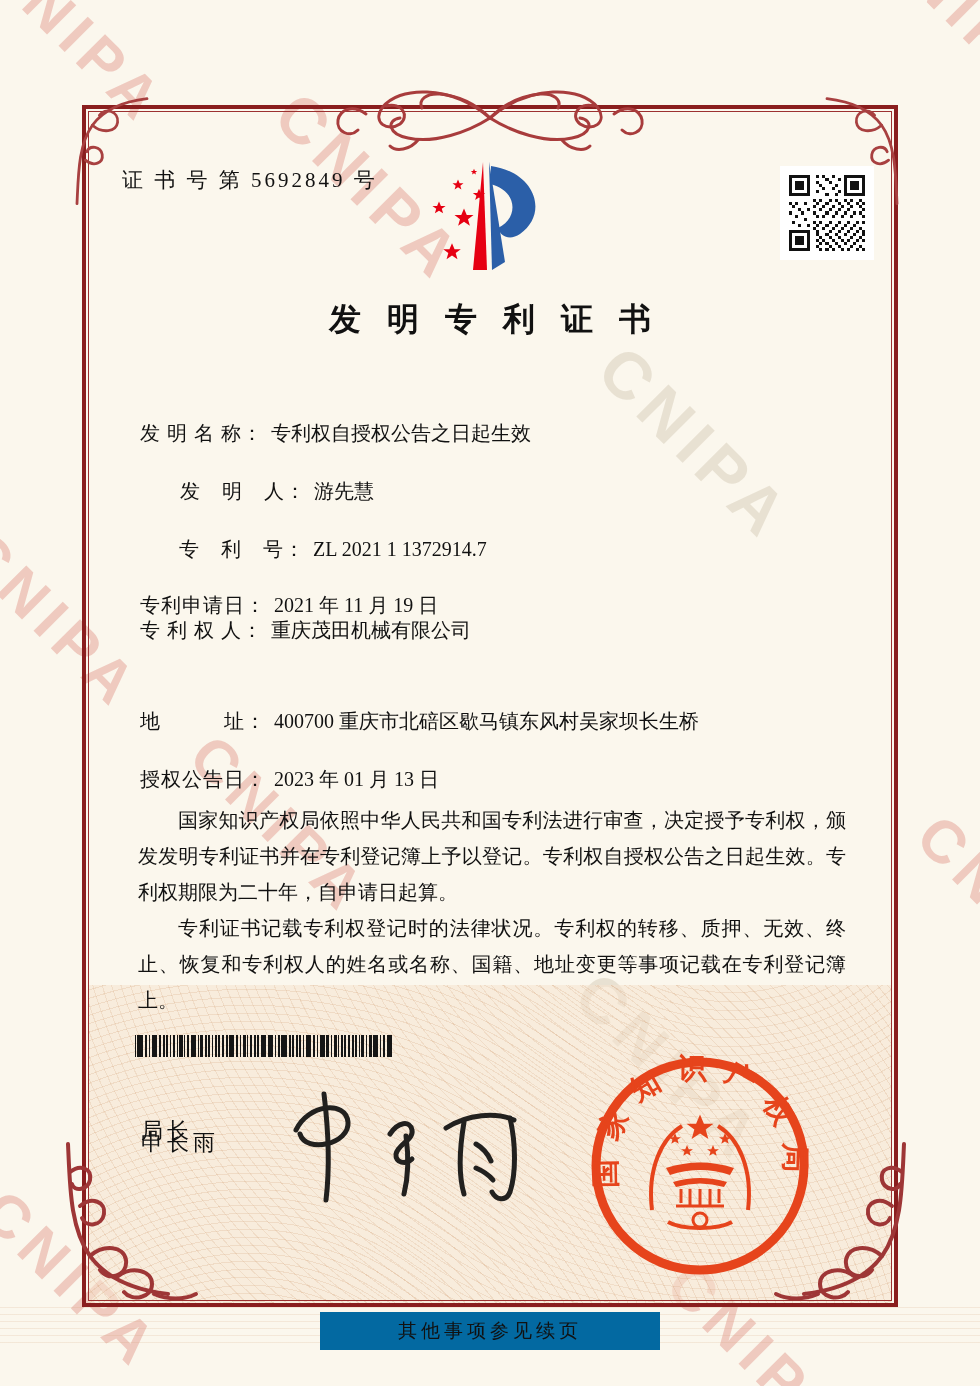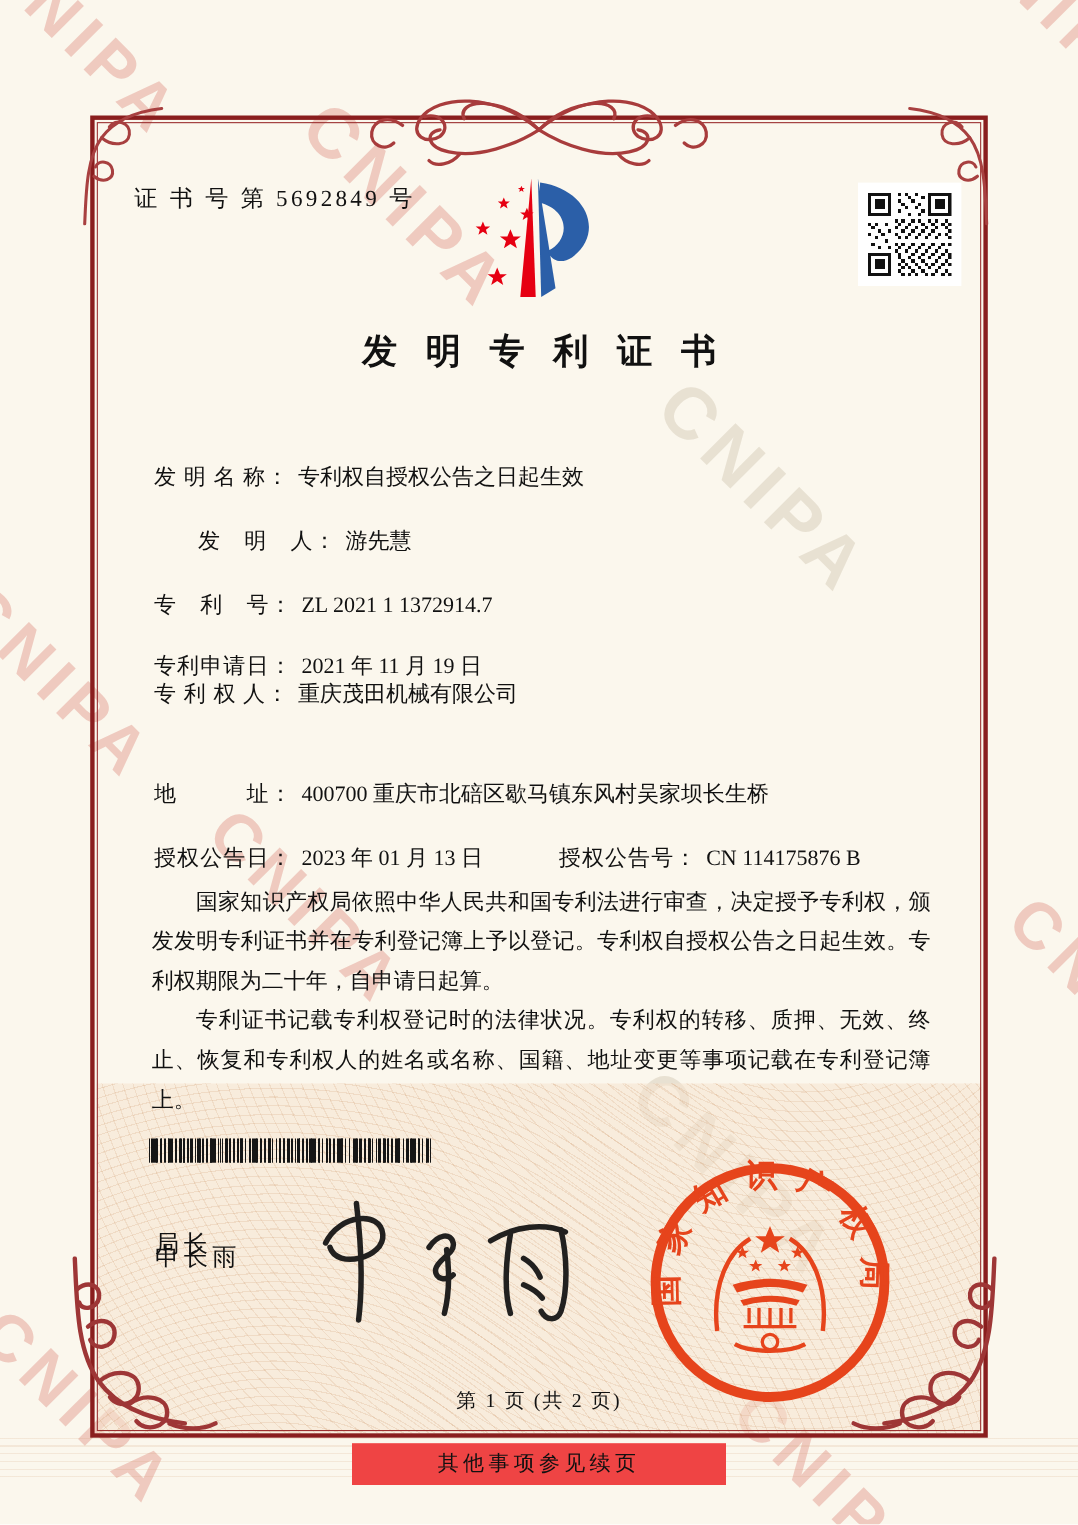--- a/index.html
+++ b/index.html
@@ -98,21 +98,21 @@
     text-align:center; font-size:21px; letter-spacing:1px; color:#151515;
   }
 
   
   .page-num {
     position:absolute; left:0; right:0; top:1261px; z-index:4;
     text-align:center; font-size:18px; letter-spacing:2px;
   }
   .note-box {
     position:absolute; left:50%; top:1312px; transform:translateX(-50%);
-    width:340px; height:38px; background:#ef4444; z-index:4;
+    width:340px; height:38px; background:#0369a1; z-index:4;
     text-align:center; line-height:38px; font-size:19px; letter-spacing:4px;
   }
 </style>
 </head>
 <body>
 
 <div class="page">
 
   <div class="wm pink" style="left:-35px; top:0px;">CNIPA</div>
   <div class="wm pink" style="left:852px; top:-25px;">CNIPA</div>
@@ -223,37 +223,34 @@
 
   <div class="title">发明专利证书</div>
 
   <div class="rows">
     <div class="row" style="top:420px;">
       <span class="lbl">发 明 名 称：</span><span class="val">专利权自授权公告之日起生效</span>
     </div>
     <div class="row" style="top:478px;margin-left:40px;">
       <span class="lbl">发　明　人：</span><span class="val">游先慧</span>
     </div>
-    <div class="row" style="top:536px;">
+    <div class="row" style="top:536px;margin-left:39px;">
       <span class="lbl">专　利　号：</span><span class="val">ZL 2021 1 1372914.7</span>
     </div>
     <div class="row" style="top:592px;text-align:right;">
       <span class="lbl">专利申请日：</span><span class="val">2021 年 11 月 19 日</span>
     </div>
     <div class="row" style="top:617px;text-align:right;">
       <span class="lbl">专 利 权 人：</span><span class="val">重庆茂田机械有限公司</span>
     </div>
     <div class="row" style="top:708px;">
       <span class="lbl">地　　　址：</span><span class="val">400700  重庆市北碚区歇马镇东风村吴家坝长生桥</span>
     </div>
     <div class="row" style="top:766px; width:712px;">
       <span class="lbl">授权公告日：</span><span class="val">2023 年 01 月 13 日</span>
-      <span class="pair2">
-        <span class="lbl">授权公告号：</span><span class="val">CN 114175876 B</span>
-      </span>
     </div>
   </div>
 
   <div class="body-text">
     <p>国家知识产权局依照中华人民共和国专利法进行审查，决定授予专利权，颁发发明专利证书并在专利登记簿上予以登记。专利权自授权公告之日起生效。专利权期限为二十年，自申请日起算。</p>
     <p>专利证书记载专利权登记时的法律状况。专利权的转移、质押、无效、终止、恢复和专利权人的姓名或名称、国籍、地址变更等事项记载在专利登记簿上。</p>
   </div>
 
   <div class="barcode"></div>
 
@@ -295,16 +292,15 @@
     <g stroke="#e63c12" fill="none" stroke-width="3">
       <path d="M99,141 v14 M108,141 v16 M118,141 v16 M128,141 v16 M137,141 v14"></path>
       <path d="M94,158 h48"></path>
       <circle cx="118" cy="172" r="7"></circle>
       <path d="M70,162 C65,120 80,90 100,78" stroke-width="4"></path>
       <path d="M166,162 C171,120 156,90 136,78" stroke-width="4"></path>
       <path d="M86,174 C100,182 136,182 150,174" stroke-width="4"></path>
     </g>
   </svg>
 
-  <div class="page-num">第 1 页 (共 2 页)</div>
   <div class="note-box">其他事项参见续页</div>
 
 </div>
 
 </body></html>

